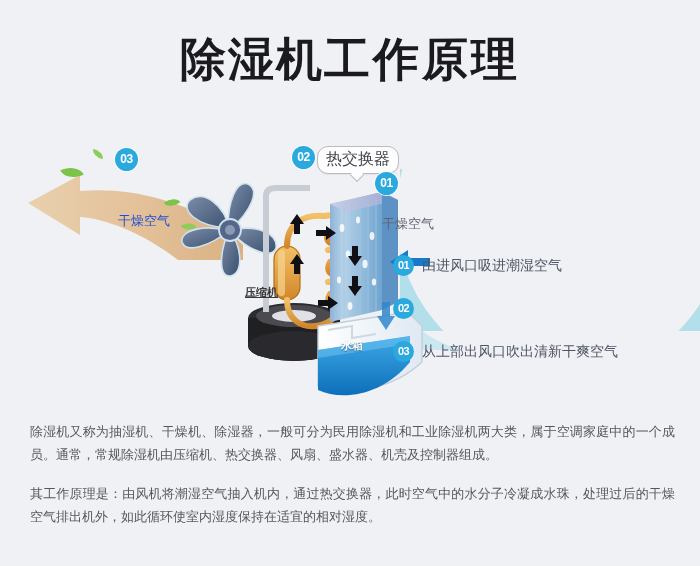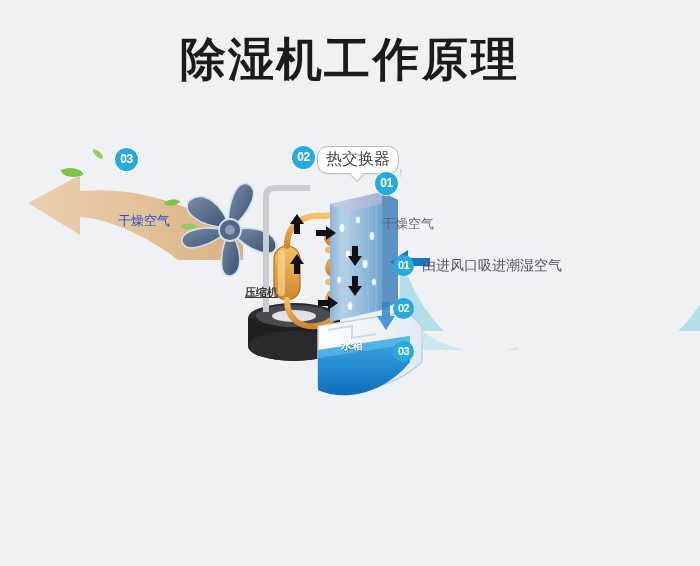--- a/index.html
+++ b/index.html
@@ -287,17 +287,22 @@
   <div class="legend">
     <div class="legend-row">
       <span class="legend-num">01</span>
       <span class="legend-text">由进风口吸进潮湿空气</span>
     </div>
     <div class="legend-row">
       <span class="legend-num">02</span>
     </div>
     <div class="legend-row">
       <span class="legend-num">03</span>
+      <span class="legend-text">从上部出风口吹出清新干爽空气</span>
     </div>
   </div>
 
+  <div class="copy">
+    <p class="para">除湿机又称为抽湿机、干燥机、除湿器，一般可分为民用除湿机和工业除湿机两大类，属于空调家庭中的一个成员。通常，常规除湿机由压缩机、热交换器、风扇、盛水器、机壳及控制器组成。</p>
+    <p class="para">其工作原理是：由风机将潮湿空气抽入机内，通过热交换器，此时空气中的水分子冷凝成水珠，处理过后的干燥空气排出机外，如此循环使室内湿度保持在适宜的相对湿度。</p>
+  </div>
 
 </div>
 
 </body></html>

